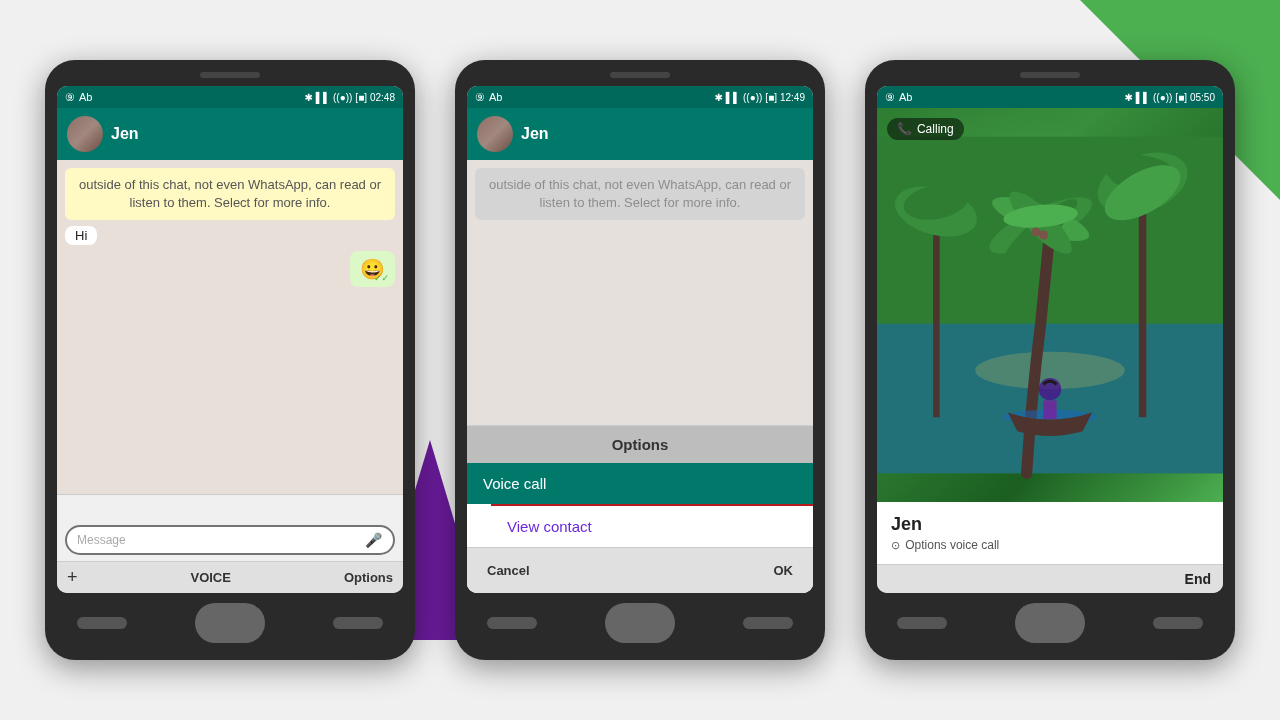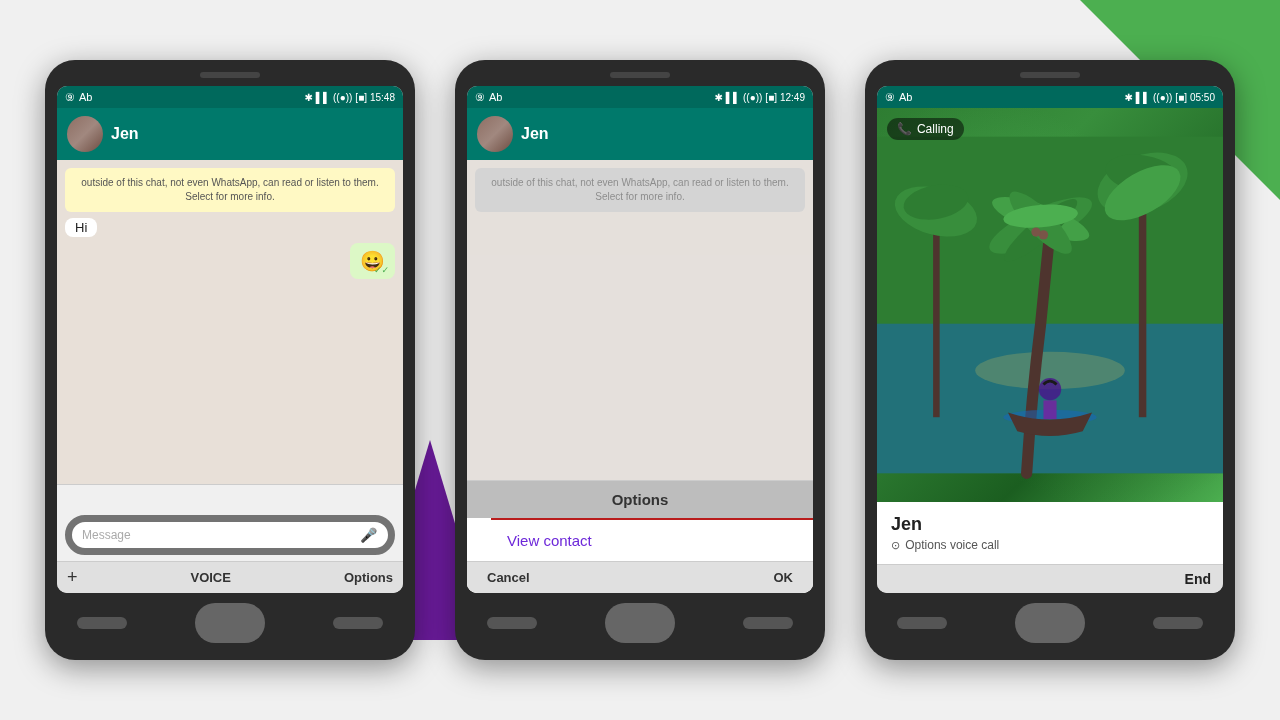--- a/index.html
+++ b/index.html
@@ -139,21 +139,21 @@
       flex-direction: column;
       gap: 6px;
       overflow: hidden;
     }
 
     
     .encryption-notice {
       background: #fff9c4;
       border-radius: 6px;
       padding: 8px 10px;
-      font-size: 10px;
+      font-size: 13px;
       color: #555;
       text-align: center;
       line-height: 1.4;
     }
 
     
     .msg-received {
       background: white;
       border-radius: 8px;
       padding: 2px 10px;
@@ -184,21 +184,21 @@
     .input-area {
       background: #f0f0f0;
       padding: 6px 8px;
       display: flex;
       align-items: center;
       gap: 6px;
       border-top: 1px solid #ccc;
     }
     .msg-input {
       flex: 1;
-      border: 7px solid #737373;
+      border: 2px solid #737373;
       border-radius: 20px;
       padding: 5px 10px;
       font-size: 12px;
       color: #999;
       background: white;
       display: flex;
       align-items: center;
       justify-content: space-between;
       margin-top: 24px;
     }
@@ -277,21 +277,21 @@
       color: #6d28d9;
       padding: 12px 16px;
       font-size: 15px;
       border-top: 2px solid #b91c1c;
       margin-left: 24px;
     }
     .options-footer {
       background: #e0e0e0;
       display: flex;
       justify-content: space-between;
-      padding: 8px 20px;
+      padding: 15px 20px;
       border-top: 1px solid #ccc;
     }
     .options-footer-btn {
       font-size: 13px;
       font-weight: bold;
       color: #333;
     }
 
     
     .calling-screen {
@@ -383,21 +383,21 @@
       <div class="status-bar">
         <div class="status-left">
           <span>⑨</span>
           <span>Ab</span>
         </div>
         <div class="status-right">
           <span>✱</span>
           <span>▌▌</span>
           <span>((●))</span>
           <span>[■]</span>
-          <span>15:48</span>
+          <span>02:48</span>
         </div>
       </div>
 
       <div class="wa-header">
         <div class="avatar">
           <div class="avatar-img"></div>
         </div>
         <span class="contact-name">Jen</span>
       </div>
 
@@ -463,20 +463,23 @@
       <div class="chat-area chat-dimmed">
         <div class="encryption-notice" style="background:#ccc;">
           <span>outside of this chat, not even WhatsApp, can read or listen to them. Select for more info.</span>
         </div>
       </div>
 
       <div class="options-overlay">
         <div class="options-header">
           <span>Options</span>
         </div>
+        <div class="options-item-selected">
+          <span>Voice call</span>
+        </div>
         <div class="options-item">
           <span>View contact</span>
         </div>
         <div class="options-footer">
           <span class="options-footer-btn">Cancel</span>
           <span class="options-footer-btn">OK</span>
         </div>
       </div>
 
     </div>

